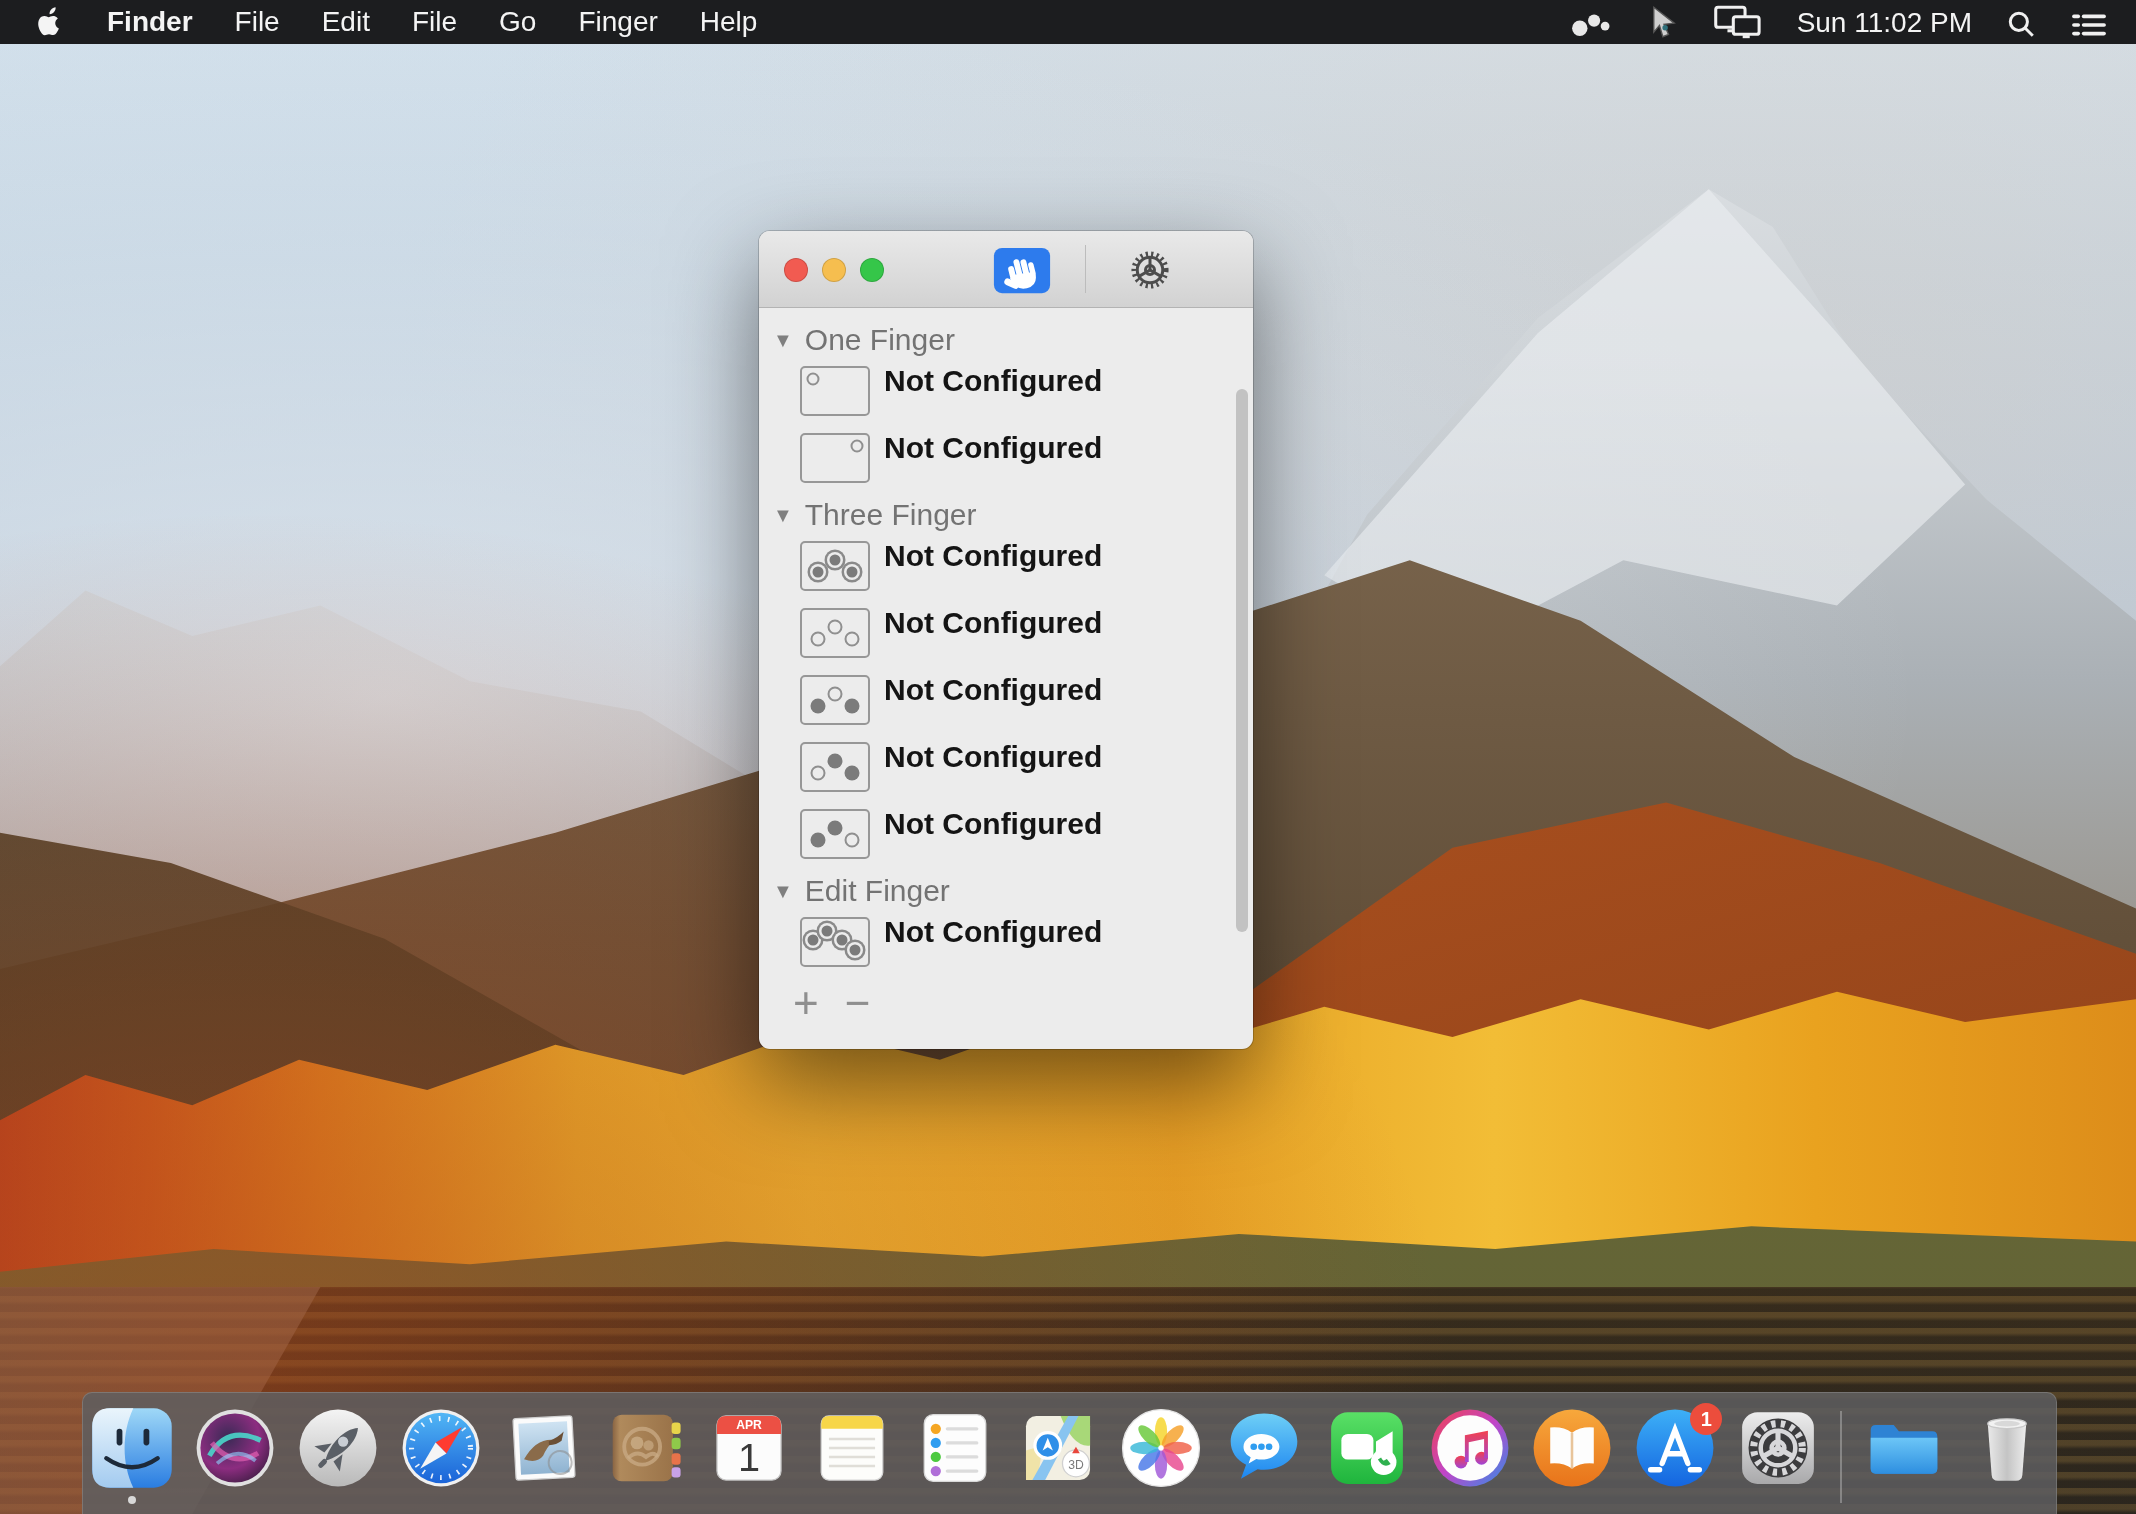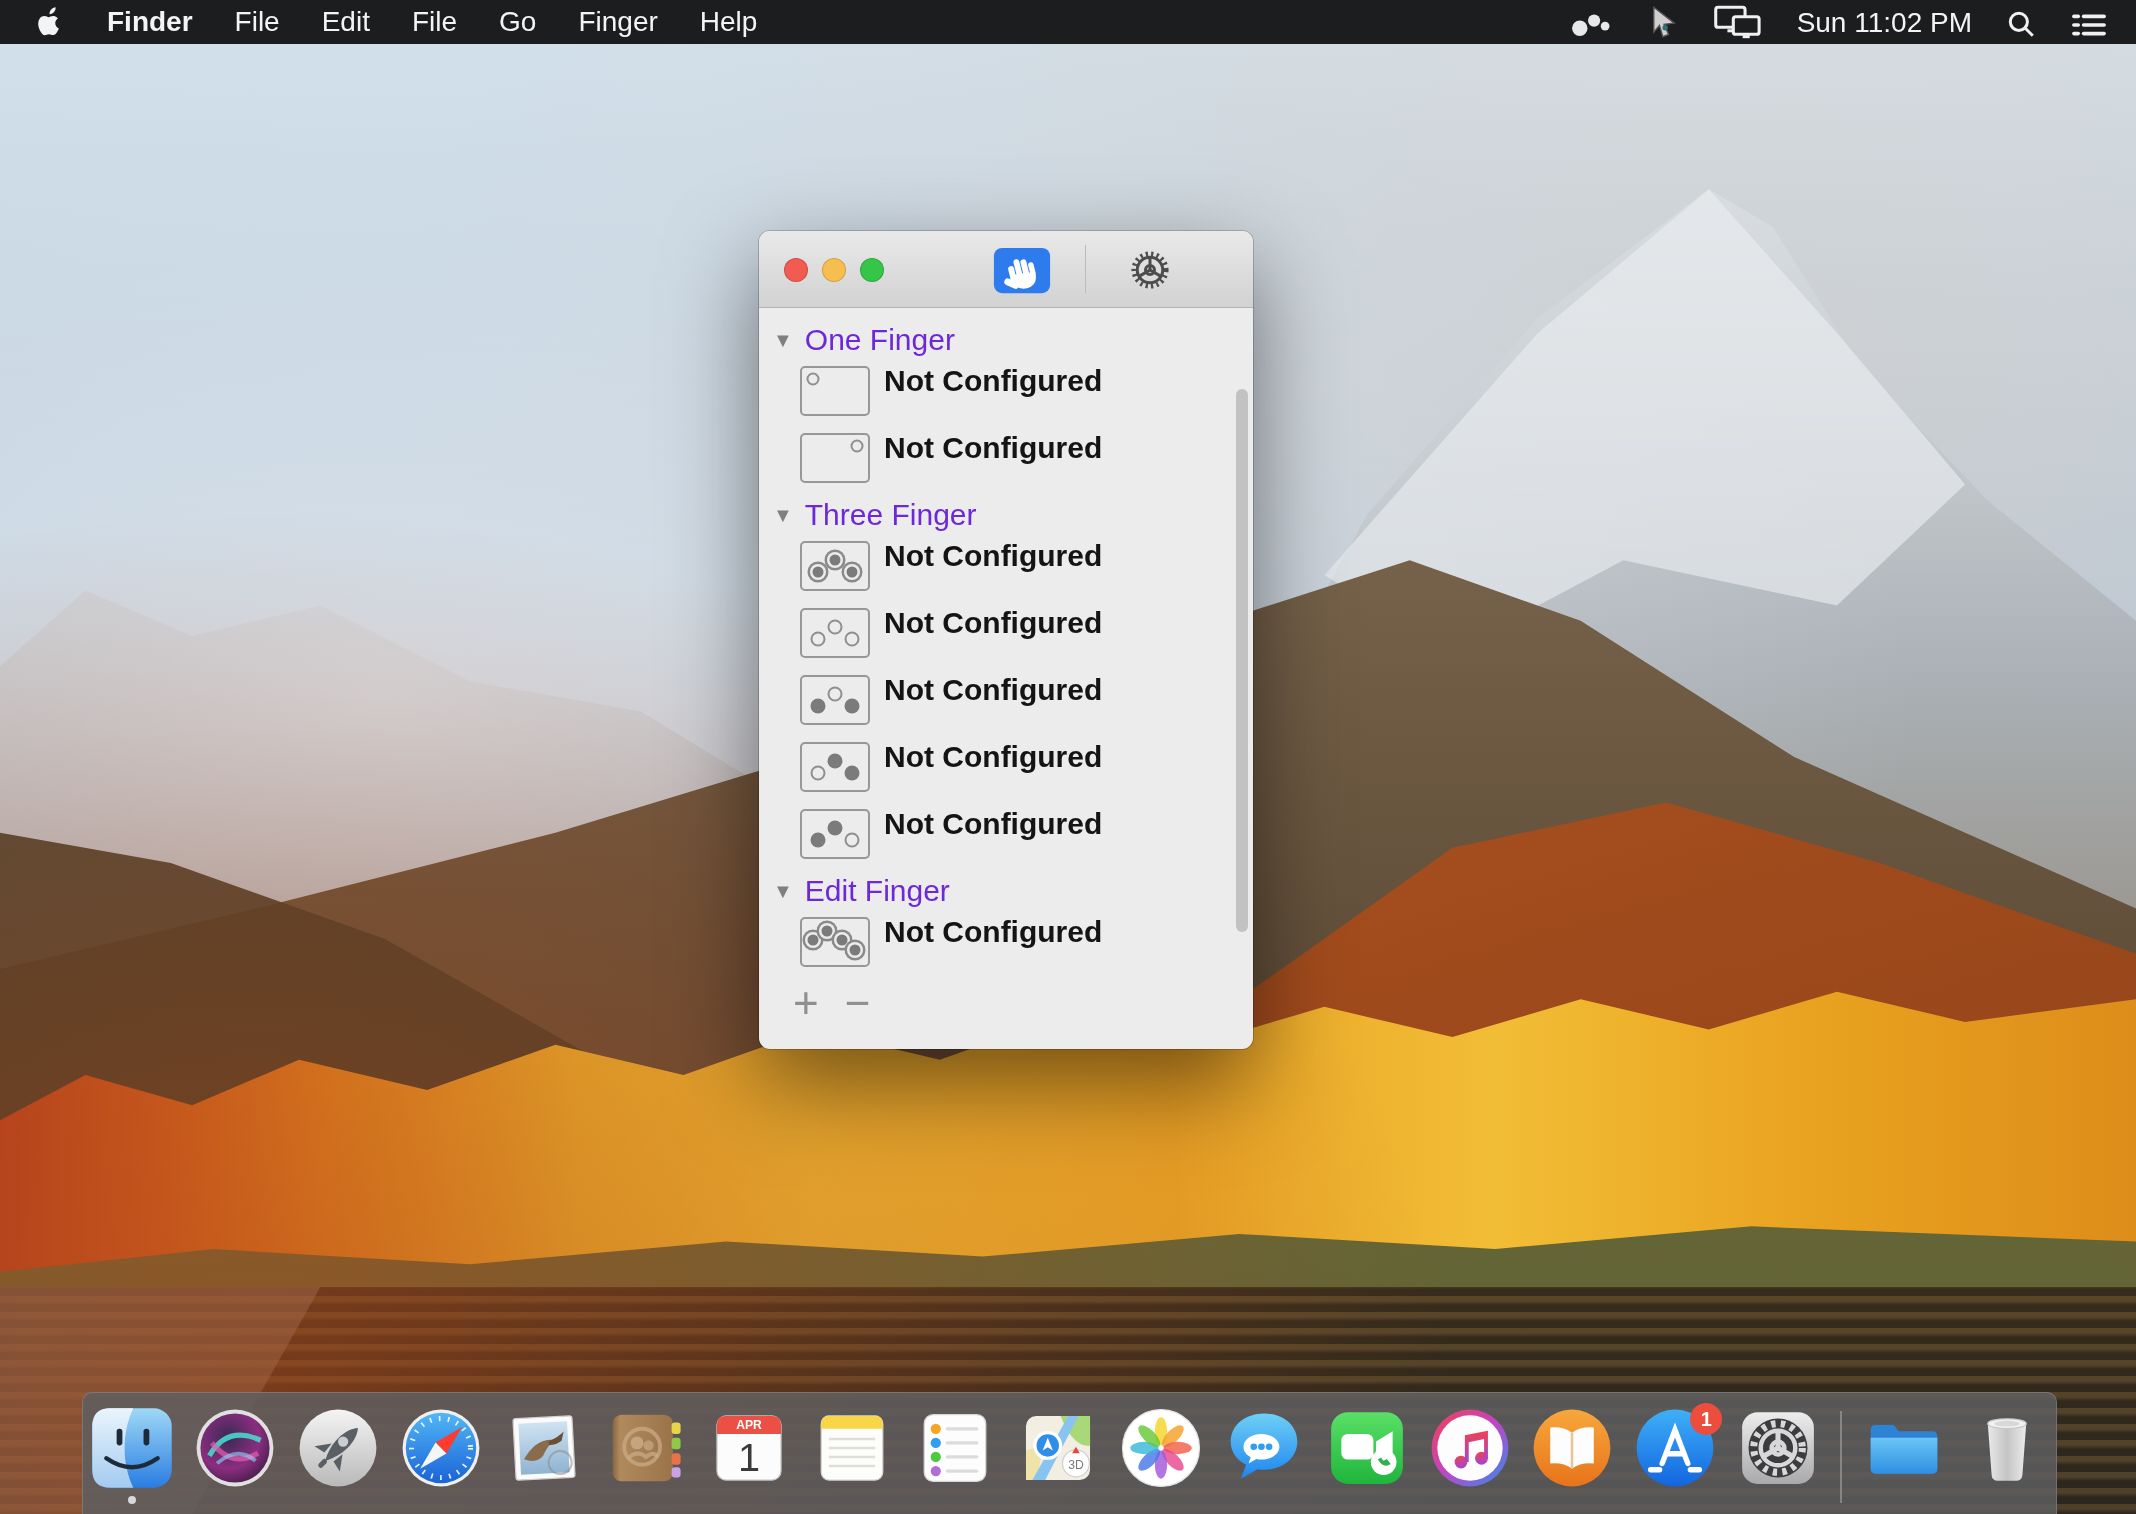--- a/index.html
+++ b/index.html
@@ -60,21 +60,21 @@
   .tb-divider{position:absolute;left:326px;top:14px;width:1px;height:48px;background:#bcbcbc;}
   .tb-gear{position:absolute;left:367px;top:15px;width:48px;height:48px;}
 
   .content{position:absolute;top:77px;left:0;right:0;bottom:0;padding:14px 20px 0;box-sizing:border-box;
     border-radius:0 0 11px 11px;overflow:hidden;}
   .pane-title{font-size:28px;line-height:34px;font-weight:bold;color:#8d8d8d;}
   .gsection{margin-top:14px;}
   .gsection:first-of-type{margin-top:0;}
   .ghead{display:flex;align-items:center;height:36px;margin-left:-6px;gap:12px;}
   .ghead .tri{font-size:20px;color:#7f7f7f;line-height:1;}
-  .ghead .glabel{font-size:30px;color:#6d28d9;}
+  .ghead .glabel{font-size:30px;color:#737373;}
   .grow{display:flex;align-items:flex-start;gap:14px;height:50px;margin:8px 0 0 21px;}
   .grow + .grow{margin-top:17px;}
   .gbox{position:relative;width:66px;height:46px;border:2px solid #979797;border-radius:5px;box-sizing:content-box;flex:0 0 auto;}
   .gdot{position:absolute;border-radius:50%;transform:translate(-50%,-50%);}
   .gdot.filled{width:15px;height:15px;background:#7b7b7b;}
   .gdot.hollow{width:15px;height:15px;border:2.5px solid #8f8f8f;box-sizing:border-box;background:transparent;}
   .gdot.small{width:13px;height:13px;}
   .gdot.ring{width:11px;height:11px;background:#7b7b7b;box-shadow:0 0 0 2.5px #ececec,0 0 0 5px #8a8a8a;}
   .glabel2{font-size:30px;font-weight:bold;color:#141414;line-height:30px;margin-top:0;}
   .footer-btns{display:flex;gap:26px;margin:14px 0 0 14px;color:#8f8f8f;font-size:44px;font-weight:300;line-height:1;}

